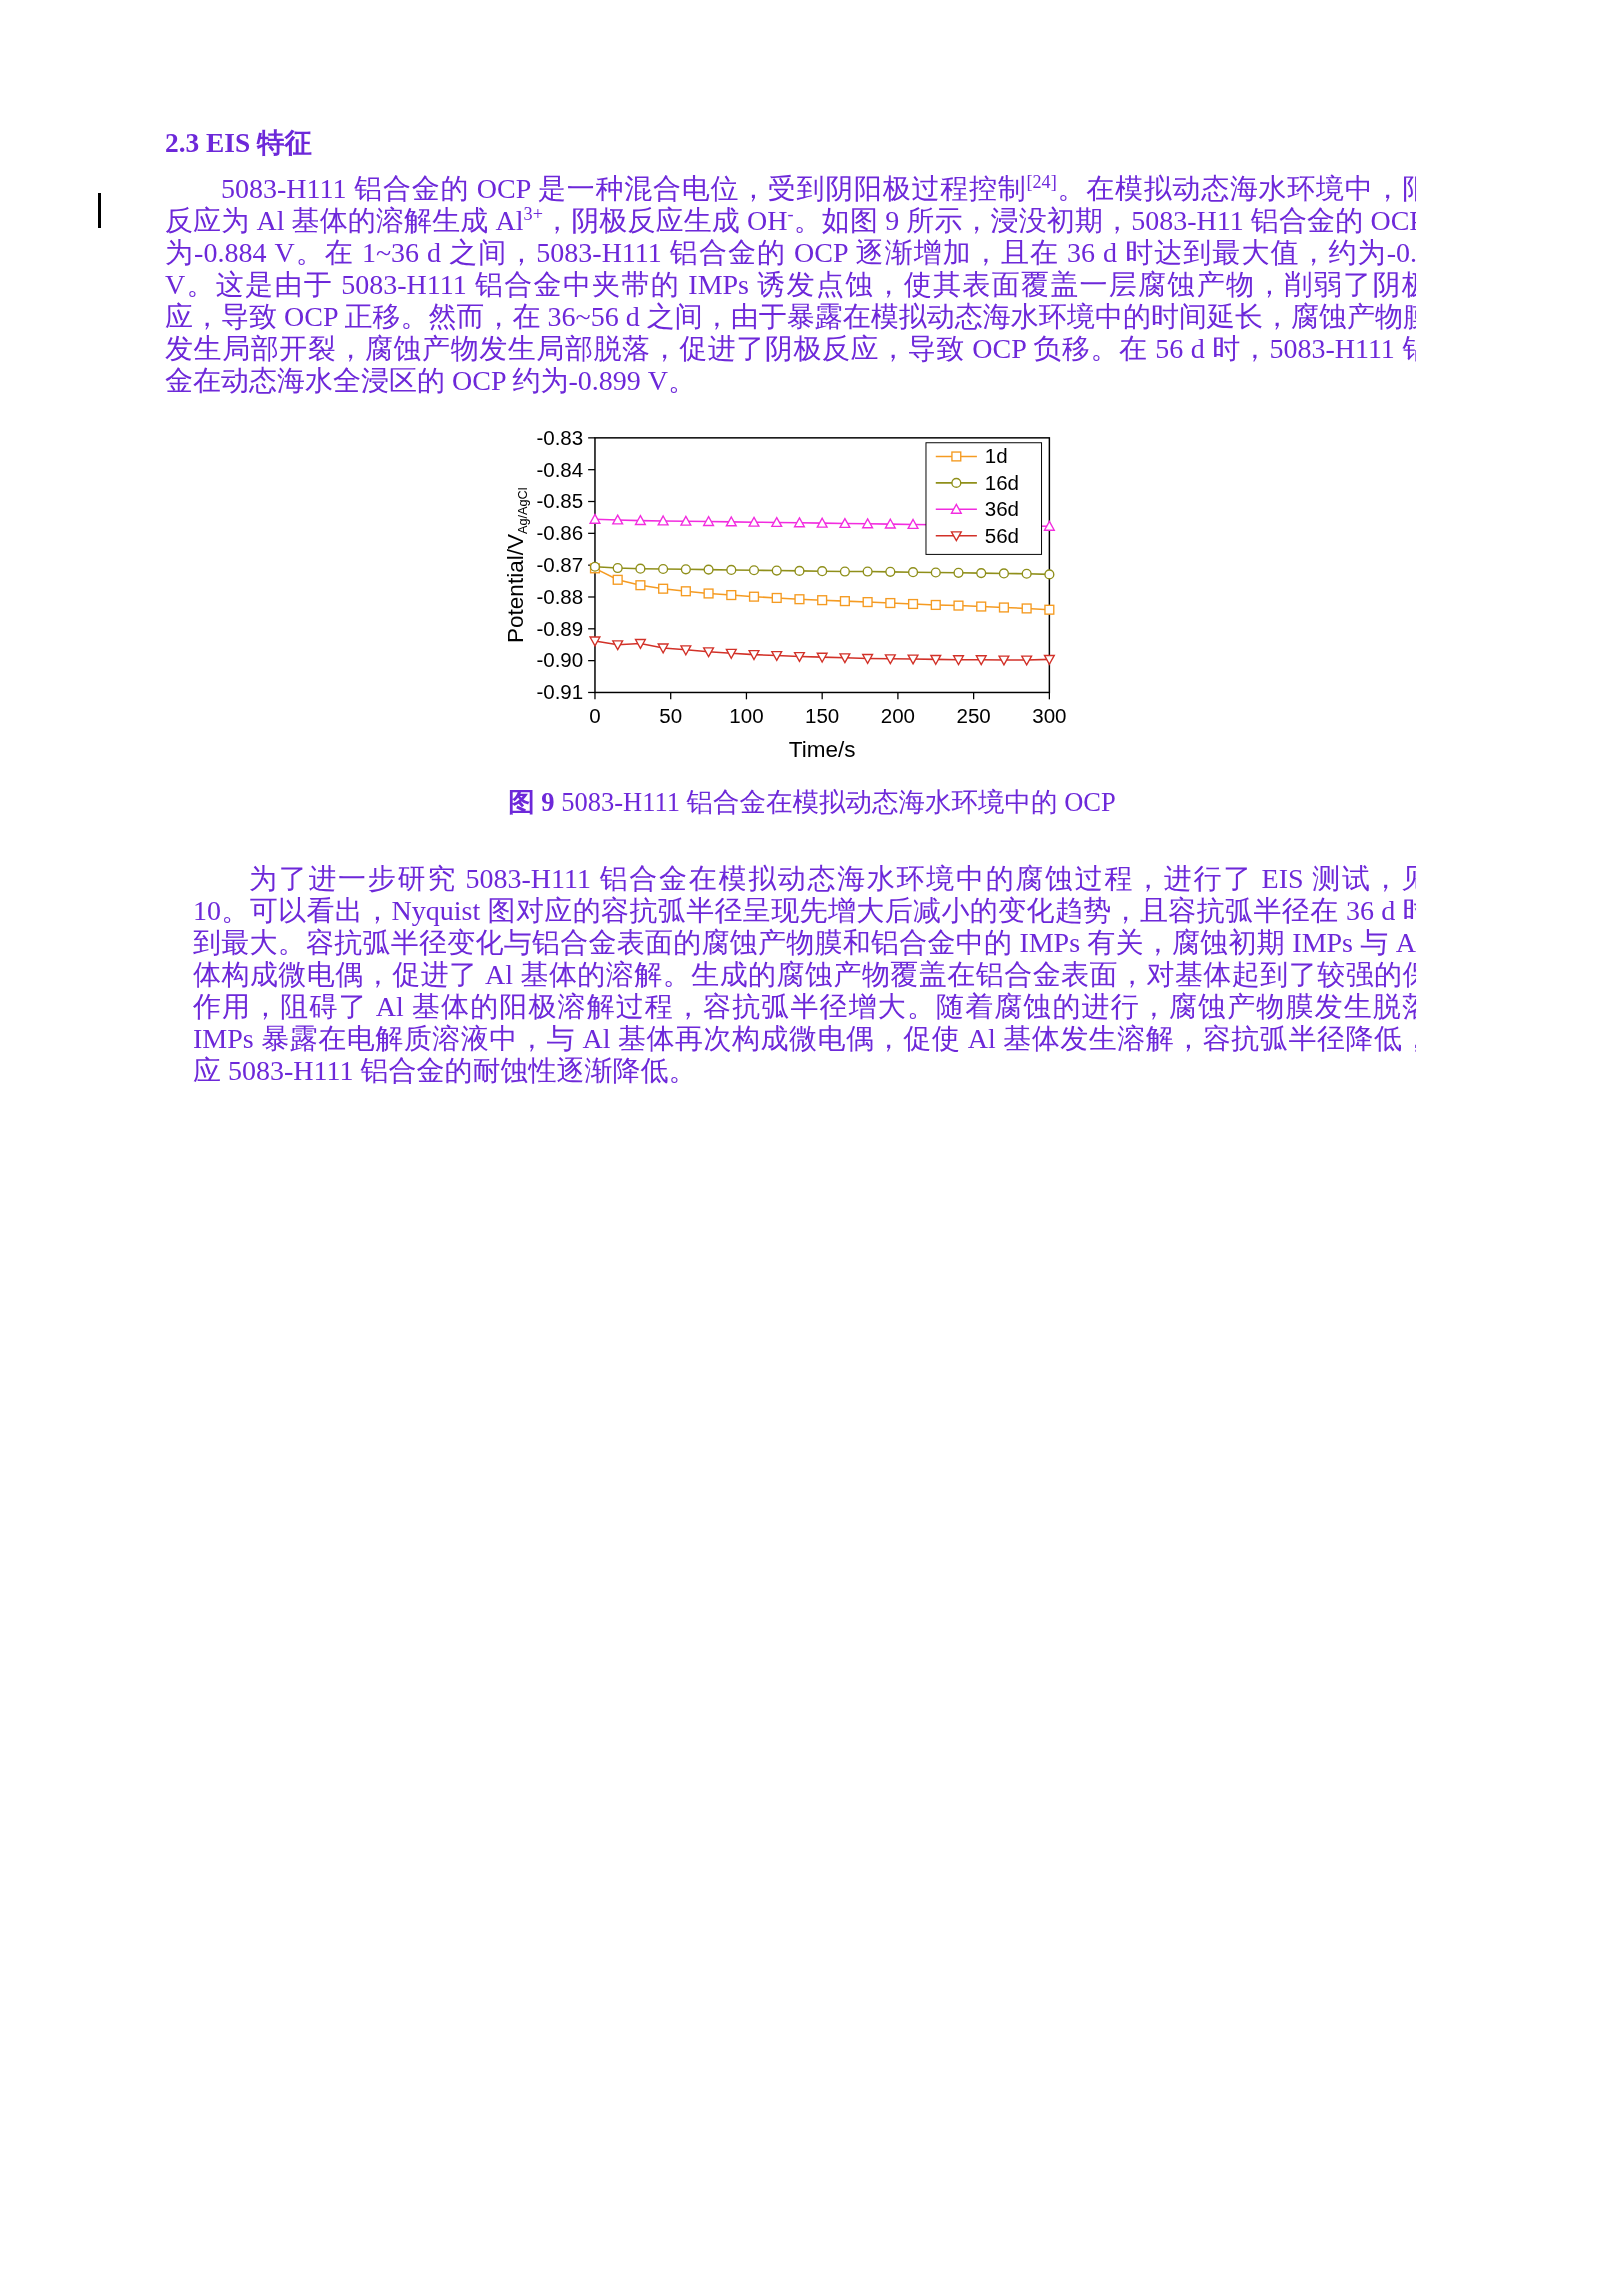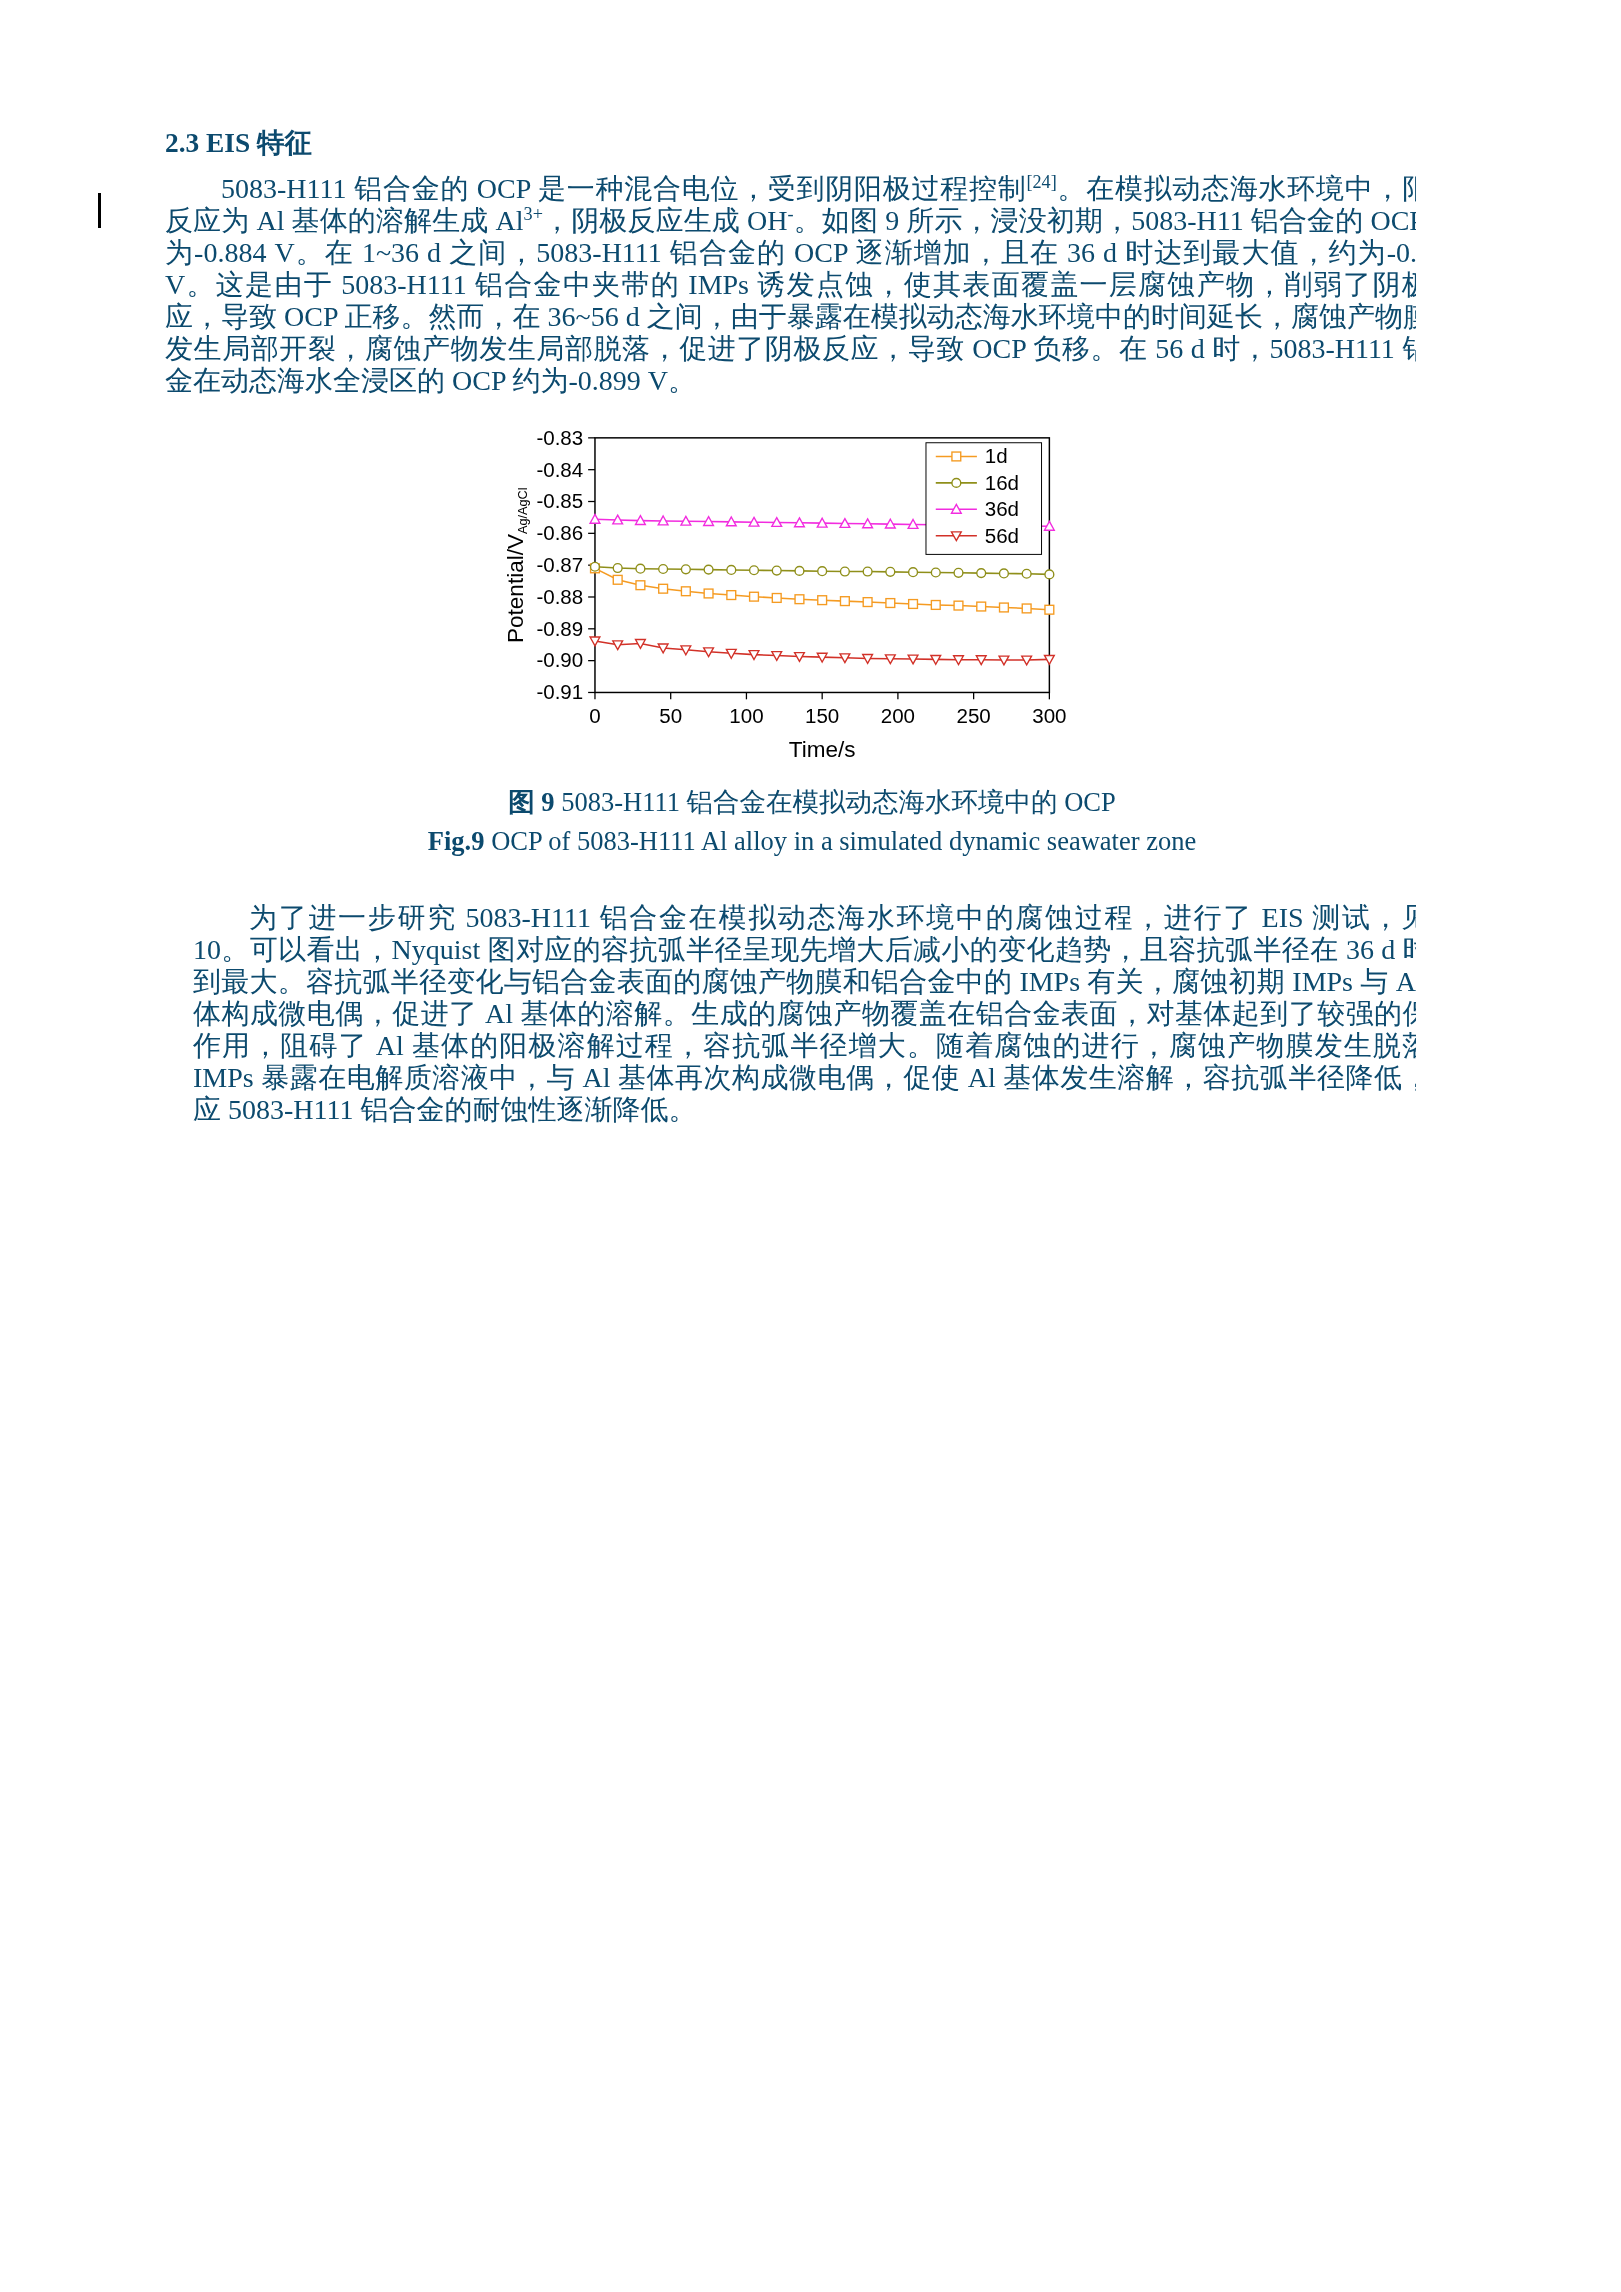--- a/index.html
+++ b/index.html
@@ -1,21 +1,21 @@
 <!DOCTYPE html>
 <html><head>
 <meta charset="utf-8">
 <style>
   html,body{margin:0;padding:0;background:#ffffff;}
   .page{
     position:relative;
     width:1416px;
     height:2293px;
     background:#ffffff;
-    color:#0c4a6e;
+    color:#6d28d9;
     font-family:"Liberation Serif","DejaVu Serif",serif;
     overflow:hidden;
     border-radius:8px;
   }
   .content{
     position:absolute;
     left:165px;
     top:125px;
     width:1294px;
   }
@@ -206,22 +206,19 @@
             <path d="M467,82 L472,91 L462,91 Z" fill="#fff" stroke="#F22CDF" stroke-width="1.4"></path>
             <text x="496" y="94" font-size="21" font-family="&quot;Liberation Sans&quot;,sans-serif" fill="#000">36d</text>
             <line x1="446" y1="114" x2="488" y2="114" stroke="#D23128" stroke-width="1.6"></line>
             <path d="M467,119 L472,110 L462,110 Z" fill="#fff" stroke="#D23128" stroke-width="1.4"></path>
             <text x="496" y="121" font-size="21" font-family="&quot;Liberation Sans&quot;,sans-serif" fill="#000">56d</text>
           </svg>
       </div>
       <div class="caption zh">
         <span class="cap-label">图 9</span><span> 5083-H111 铝合金在模拟动态海水环境中的 OCP</span>
       </div>
-      <div class="caption en">
-        <span class="cap-label">Fig.9</span><span> OCP of 5083-H111 Al alloy in a simulated dynamic seawater zone</span>
-      </div>
     </div>
 
     <p class="para para2" id="para2"><span>为了进一步研究 5083-H111 铝合金在模拟动态海水环境中的腐蚀过程，进行了 EIS 测试，见图 10。可以看出，Nyquist 图对应的容抗弧半径呈现先增大后减小的变化趋势，且容抗弧半径在 36 d 时达到最大。容抗弧半径变化与铝合金表面的腐蚀产物膜和铝合金中的 IMPs 有关，腐蚀初期 IMPs 与 Al 基体构成微电偶，促进了 Al 基体的溶解。生成的腐蚀产物覆盖在铝合金表面，对基体起到了较强的保护作用，阻碍了 Al 基体的阳极溶解过程，容抗弧半径增大。随着腐蚀的进行，腐蚀产物膜发生脱落，IMPs 暴露在电解质溶液中，与 Al 基体再次构成微电偶，促使 Al 基体发生溶解，容抗弧半径降低，对应 5083-H111 铝合金的耐蚀性逐渐降低。</span></p>
 
   </div>
 </div>
 
 
 </body></html>

